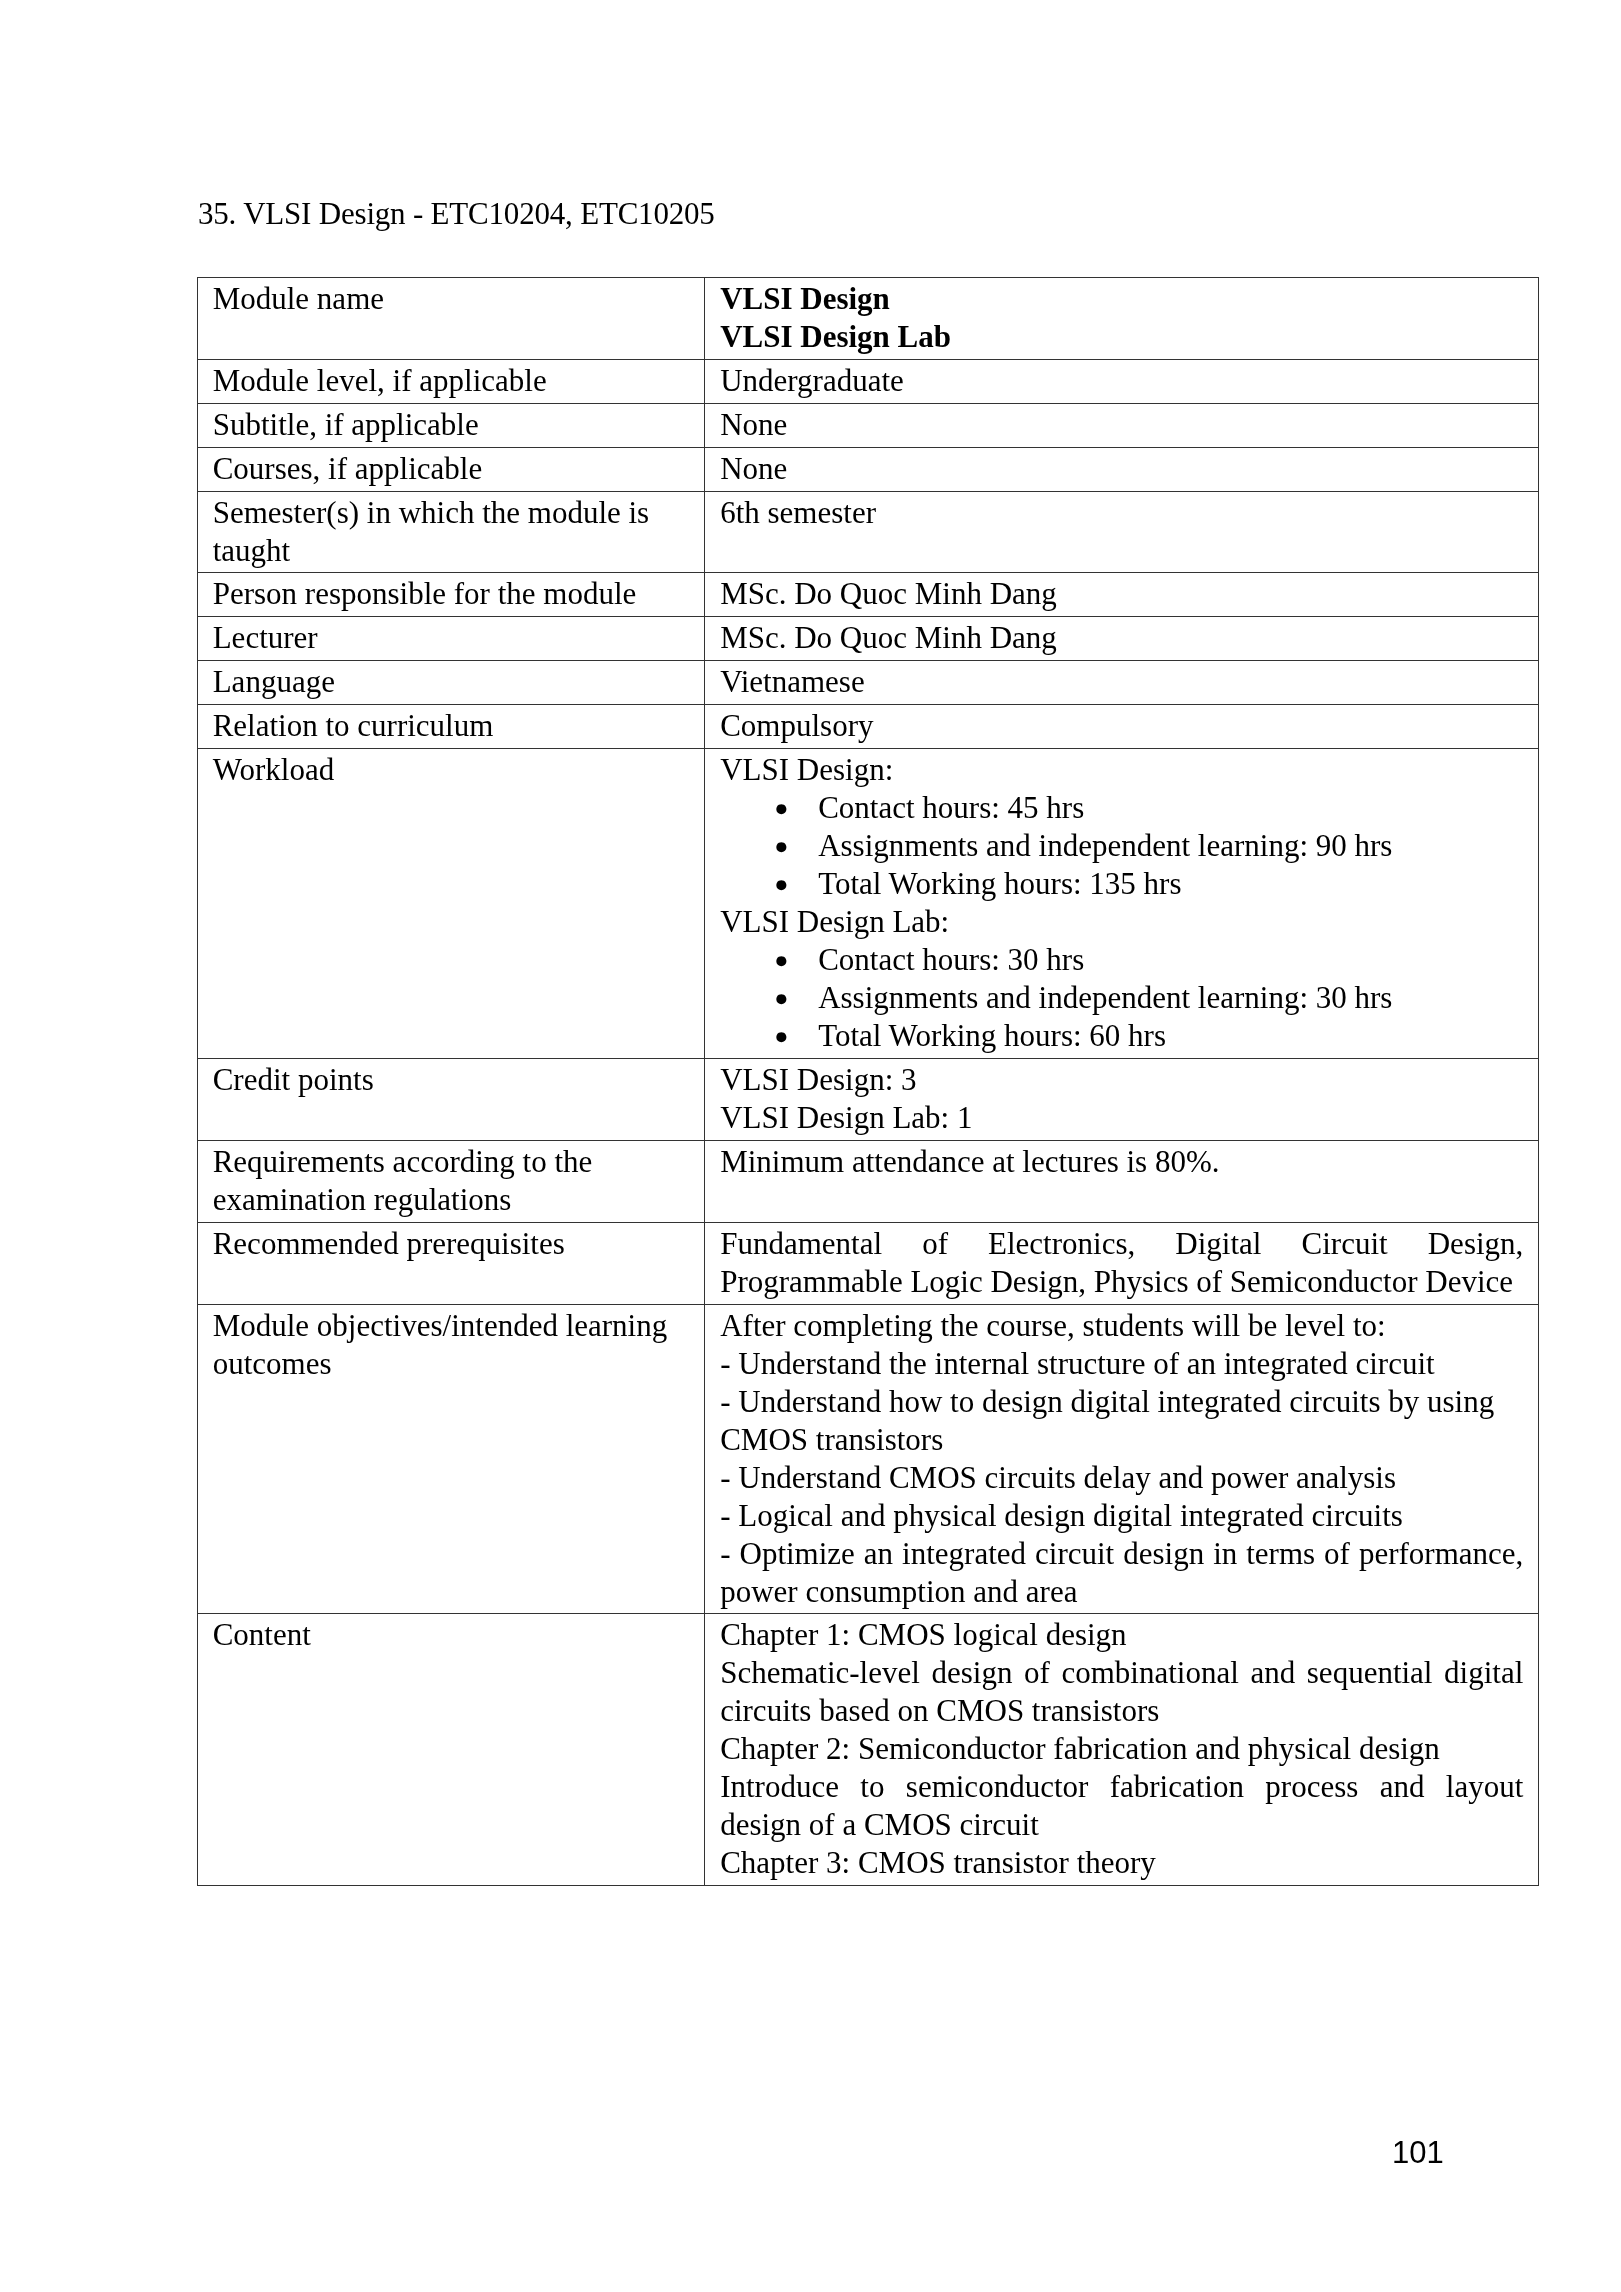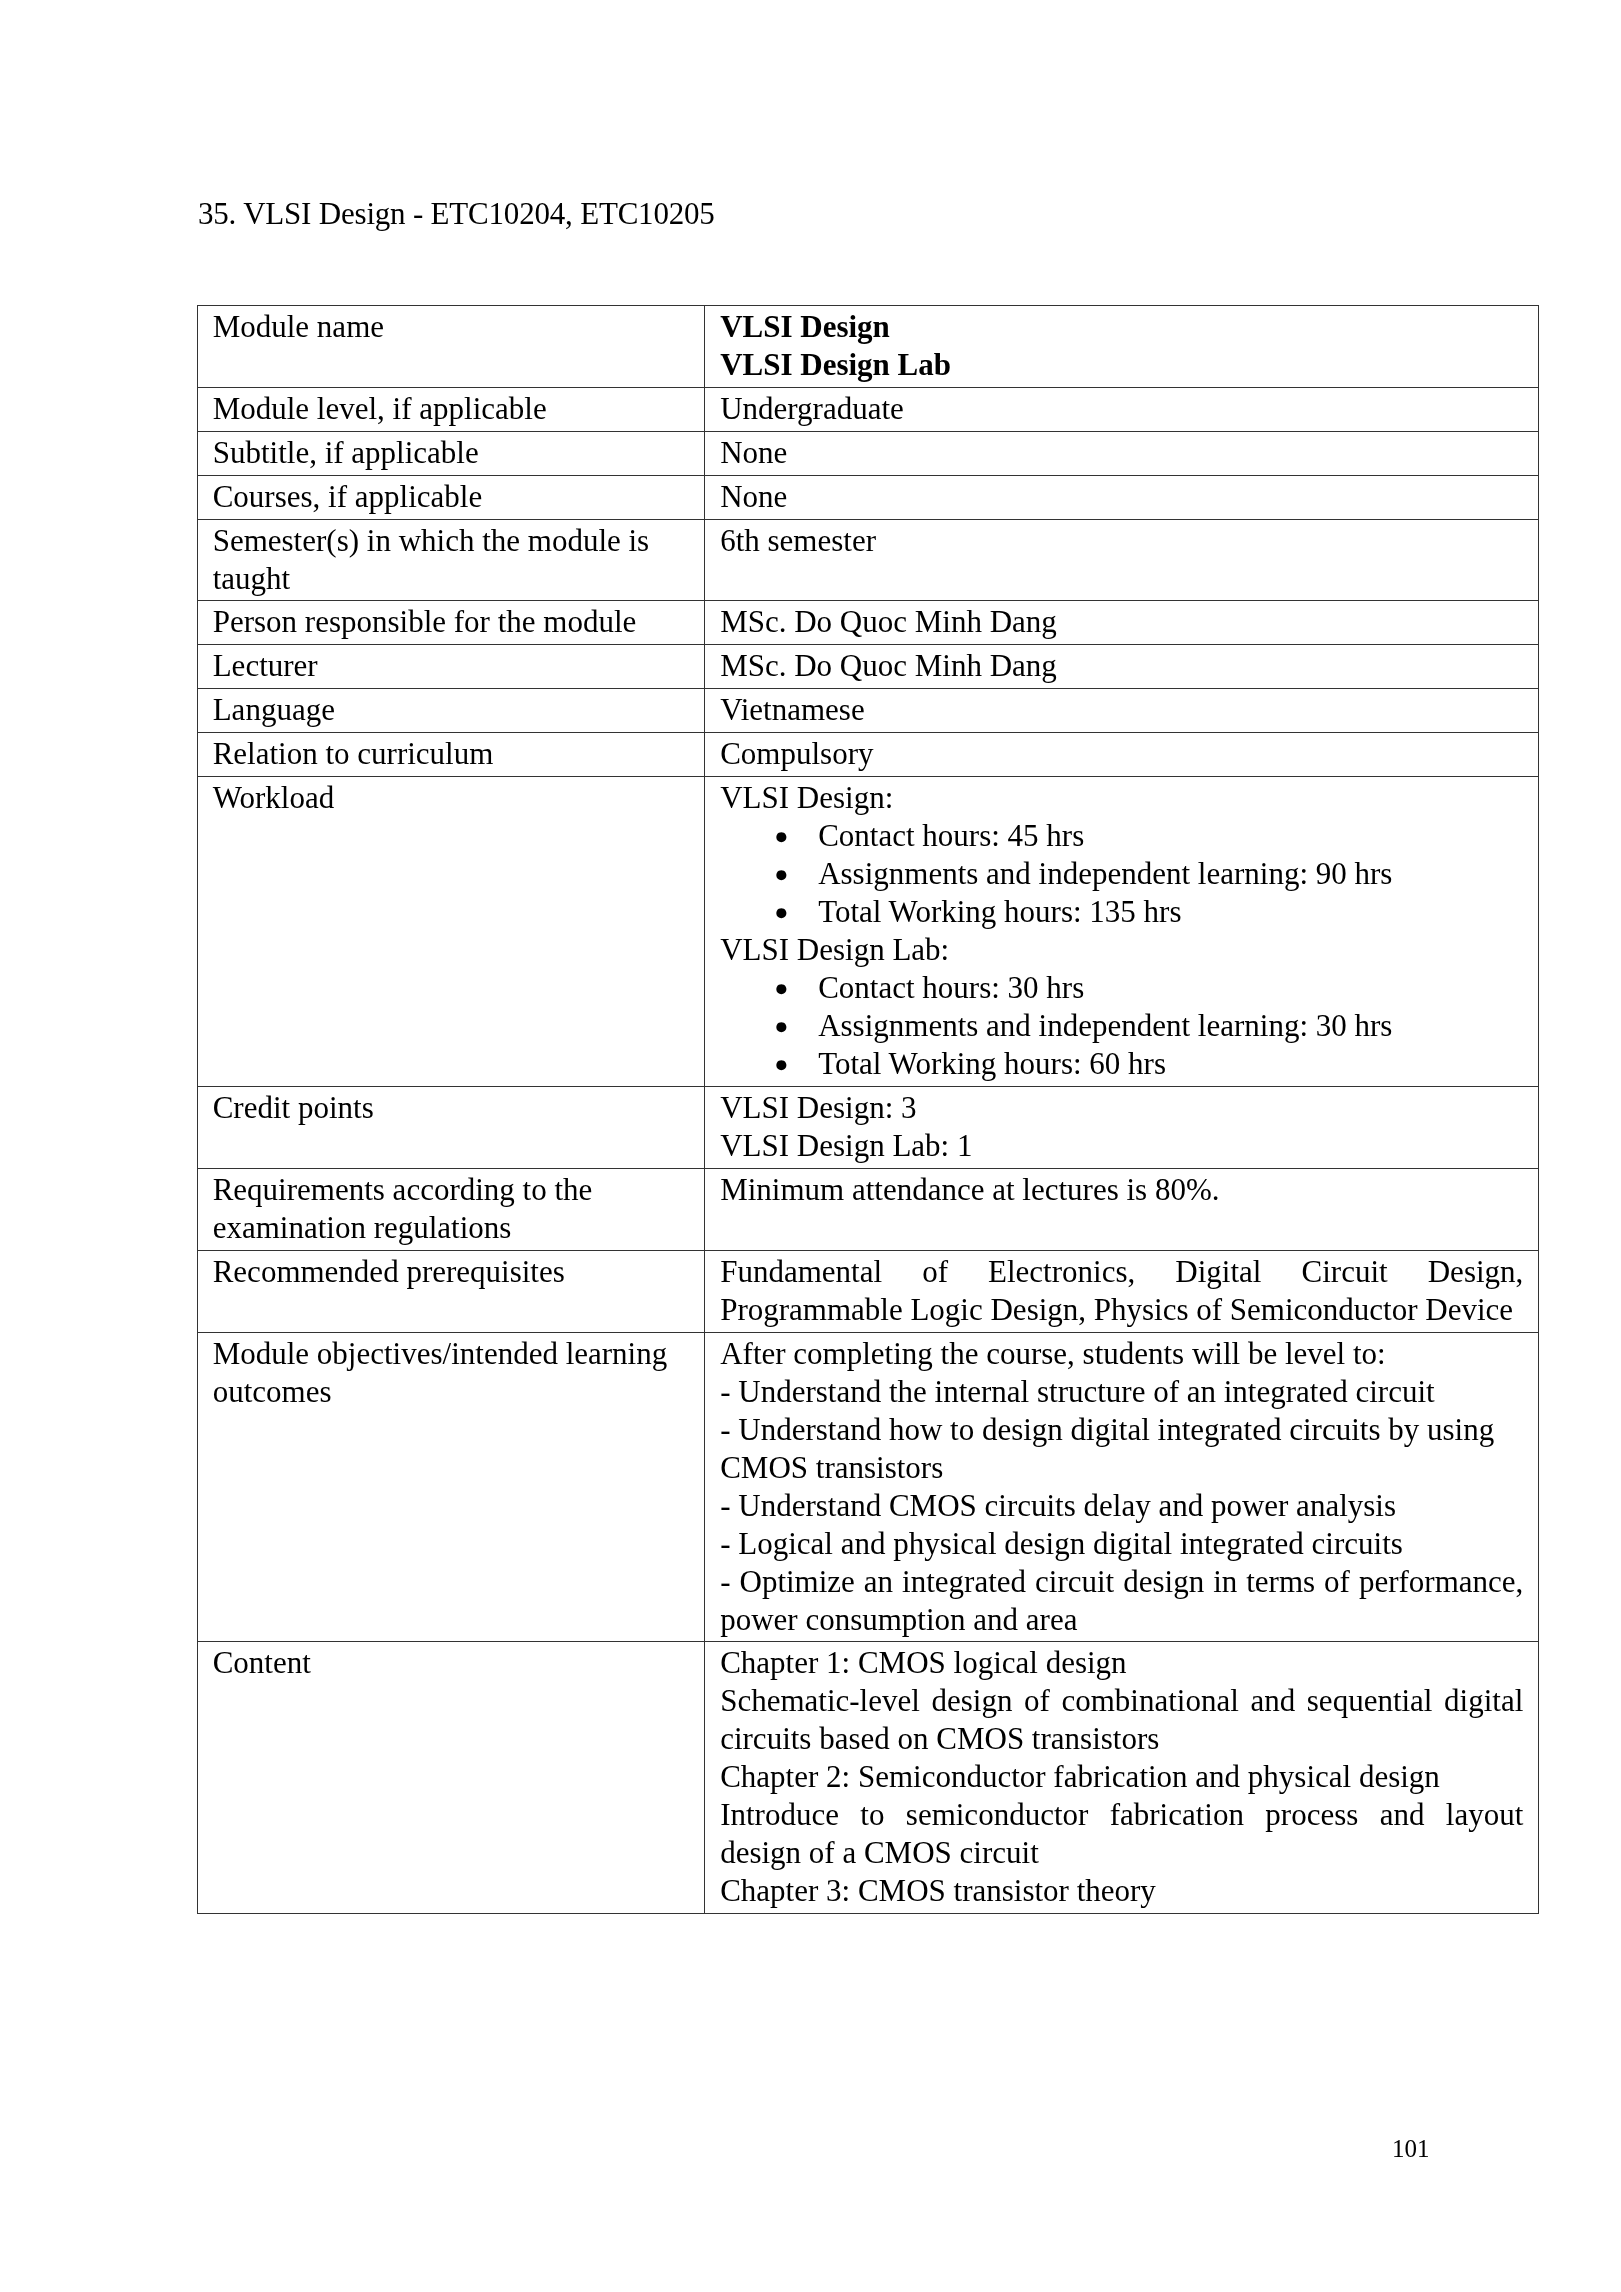--- a/index.html
+++ b/index.html
@@ -1,29 +1,29 @@
 <!DOCTYPE html>
 <html><head>
 <meta charset="utf-8">
 <style>
   html, body { margin: 0; padding: 0; background: #ffffff; }
   body { width: 1621px; height: 2293px; position: relative; overflow: hidden;
          font-family: "Liberation Serif", "DejaVu Serif", serif; color: #000; }
   .heading { position: absolute; left: 198px; top: 196px; font-size: 31px; font-weight: normal; letter-spacing: -0.2px; }
-  table.mod { position: absolute; left: 197px; top: 277px; width: 1342px; border-collapse: collapse; font-size: 31px; line-height: 38px; margin-top: 28px; }
+  table.mod { position: absolute; left: 197px; top: 277px; width: 1342px; border-collapse: collapse; font-size: 31px; line-height: 38px; }
   table.mod td { border: 1.6px solid #333; vertical-align: top; padding: 2px 11.8px 2.9px 14.7px; }
   table.mod td.k { width: 480px; }
   table.mod td.v { padding-left: 14.7px; padding-right: 14.7px; }
   .bold { font-weight: bold; }
   .line { display: block; }
   .justify { text-align: justify; text-align-last: left; }
   ul.bul { margin: 0; padding: 0 0 0 54px; list-style: none; }
   ul.bul li { position: relative; padding-left: 44px; }
   ul.bul li .dot { position: absolute; left: 0; top: 0; font-size: 23.5px; }
-  .pagenum { position: absolute; left: 1392px; top: 2135px; font-family: Liberation Serif, serif; font-size: 25px; text-align: right; }
+  .pagenum { position: absolute; left: 1392px; top: 2135px; font-family: Liberation Sans, sans-serif; font-size: 31px; text-align: right; }
 </style>
 </head>
 <body>
 
 <div class="heading">35. VLSI Design - ETC10204, ETC10205</div>
 
 <table class="mod">
   <tbody>
       <tr>
     <td class="k">Module name</td>

